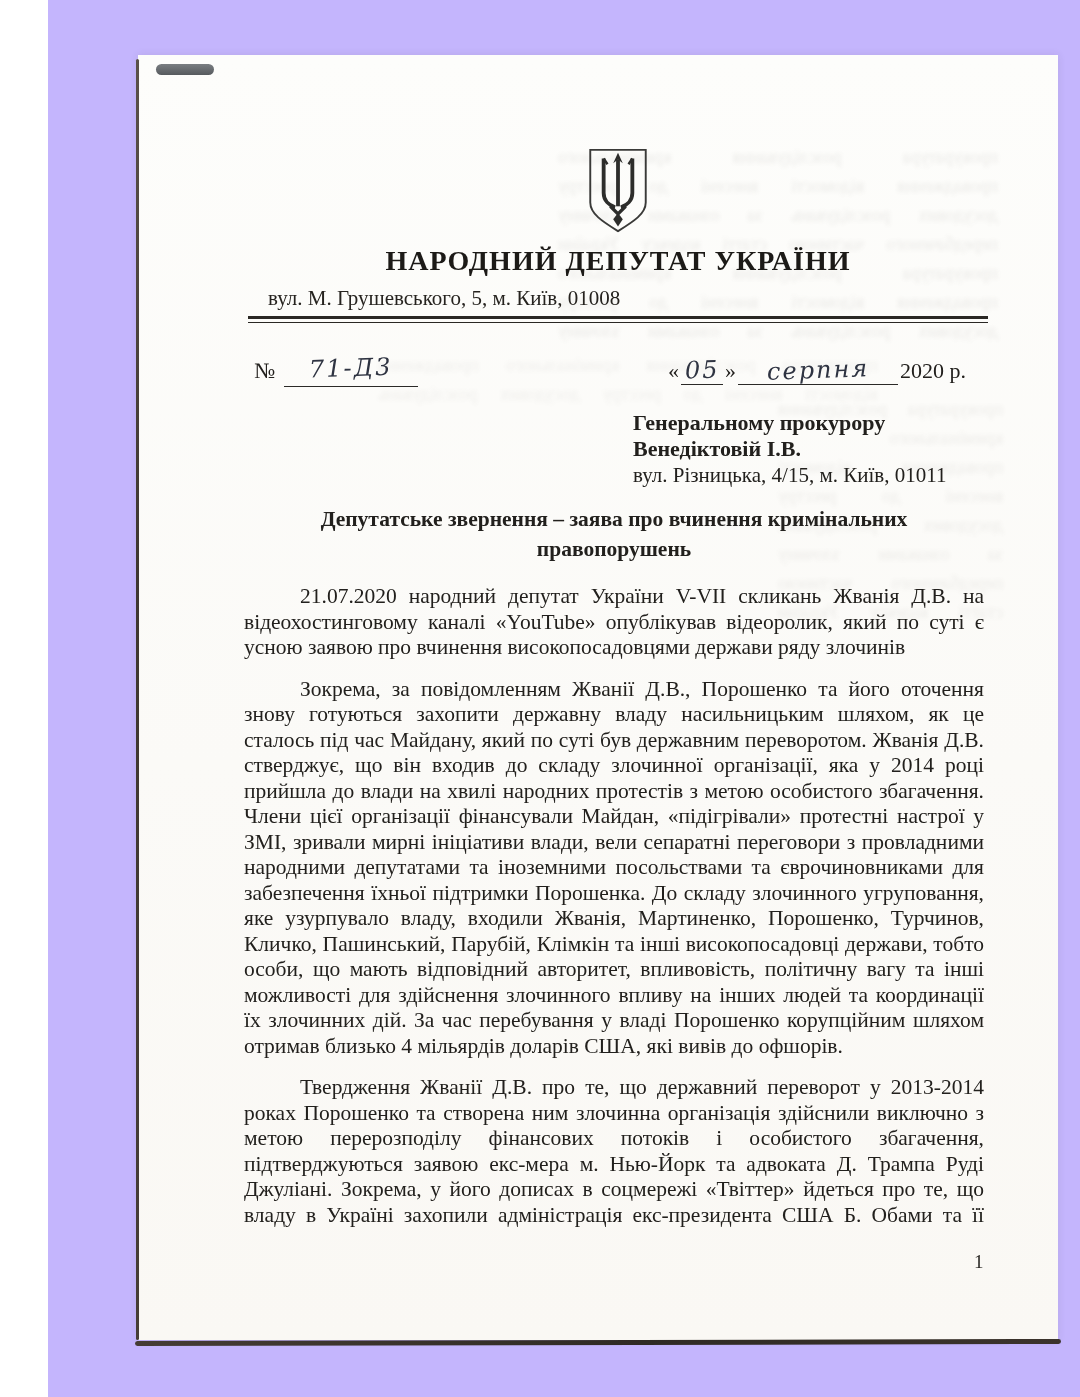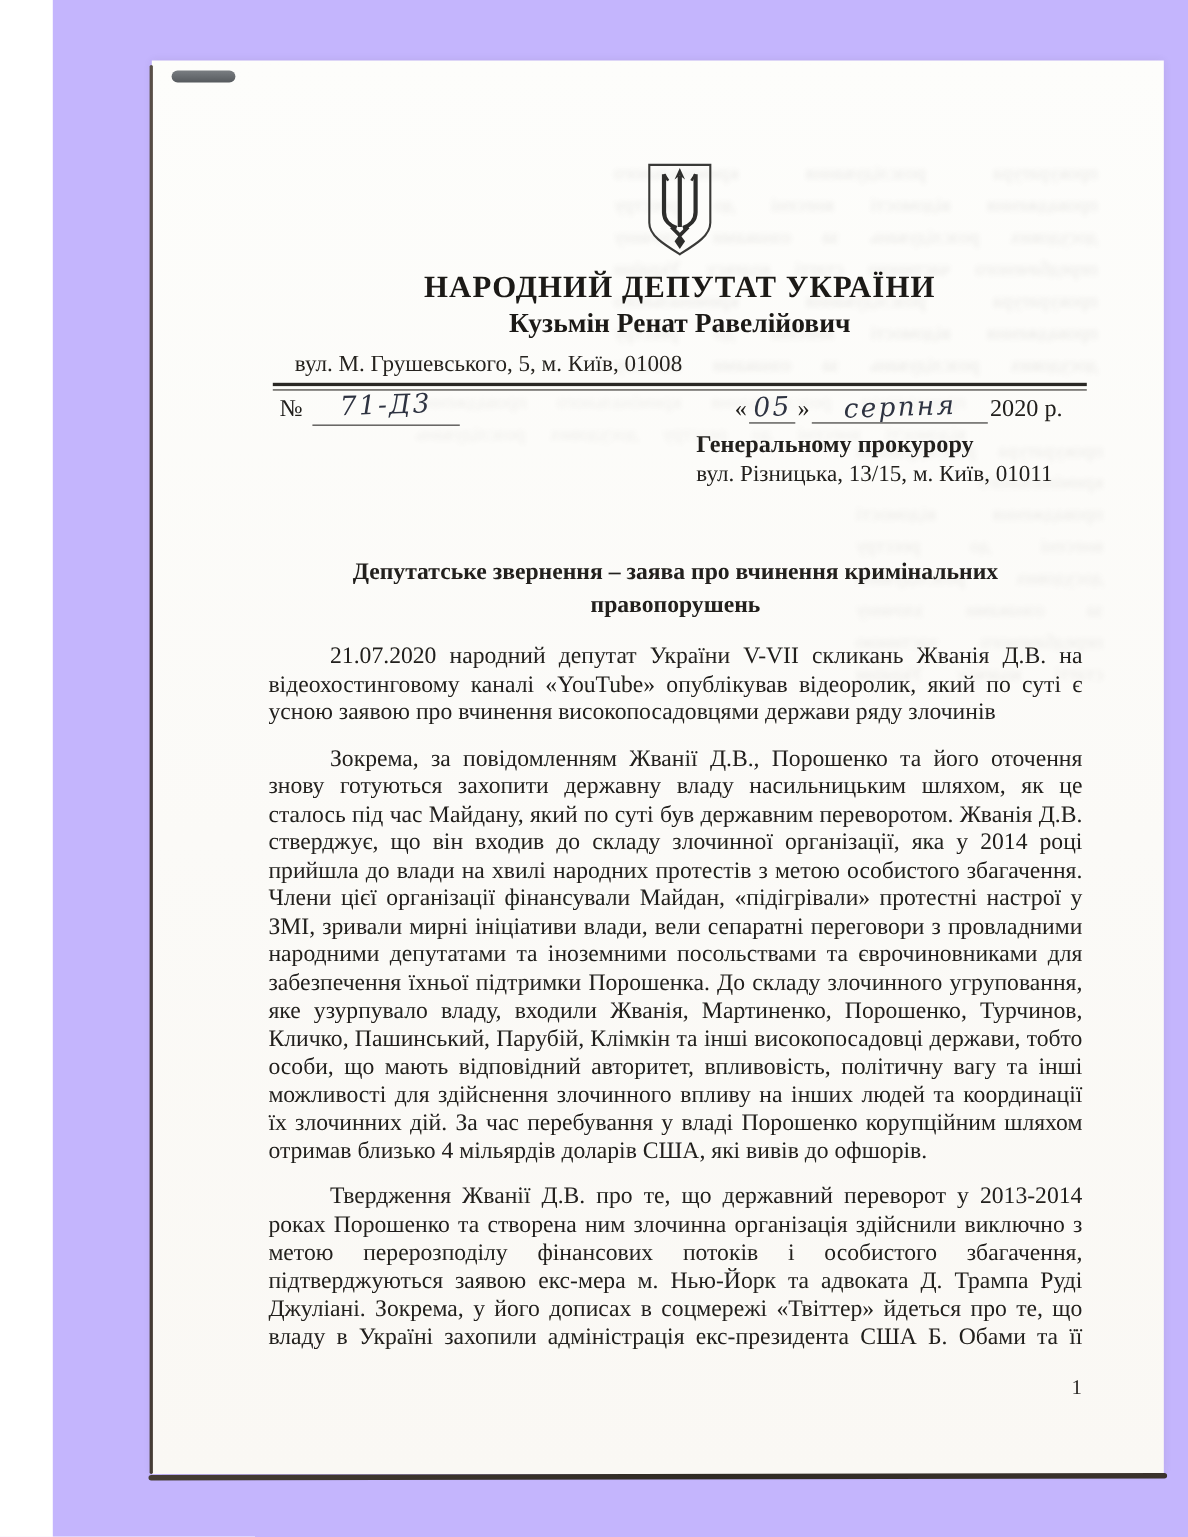--- a/index.html
+++ b/index.html
@@ -31,21 +31,21 @@
   
   .ref-row{position:absolute;left:110px;top:299px;width:740px;height:42px;font-size:22px;}
   .ref-no{position:absolute;left:6px;top:4px;}
   .uline{display:inline-block;border-bottom:1.6px solid #2b2a28;text-align:center;}
   .hand{font-family:"DejaVu Serif",serif;font-style:italic;color:#2f3442;
         letter-spacing:2px;font-size:24px;display:inline-block;transform:rotate(-2deg);}
   .ref-no-line{position:absolute;left:36px;top:0px;width:134px;height:32px;}
   .ref-date{position:absolute;left:420px;top:2px;white-space:nowrap;}
   .ref-date .uline{margin:0 2px;}
   
-  .recipient{position:absolute;left:495px;top:336px;width:360px;line-height:26px;}
+  .recipient{position:absolute;left:495px;top:355px;width:360px;line-height:26px;}
   .recipient .b{font-weight:bold;font-size:22px;}
   .recipient .r{font-size:21px;}
   
   .body-flow{position:absolute;left:106px;top:449px;width:740px;font-size:21.5px;
         line-height:25.5px;text-align:justify;color:#22201d;}
   .subject{width:680px;margin:0 auto 20px auto;text-align:center;font-weight:bold;line-height:30px;}
   .para{text-indent:56px;margin:0 0 0 0;}
   .para+.para{margin-top:16px;}
   .url-line{font-size:18px;text-indent:0;text-align:left;}
   .cut{text-align-last:justify;}
@@ -69,38 +69,38 @@
         <path d="M5,3 H63 V58 C63,70 50,78 34,88 C18,78 5,70 5,58 Z" fill="none" stroke="#3a3a38" stroke-width="2"></path>
         <path d="M34,13 V62" fill="none" stroke="#2d2d2b" stroke-width="4"></path>
         <path d="M34,6 L29,17 L34,13 L39,17 Z" fill="#2d2d2b"></path>
         <path d="M19,12 V48 C19,56 25,61 31,63" fill="none" stroke="#2d2d2b" stroke-width="4"></path>
         <path d="M49,12 V48 C49,56 43,61 37,63" fill="none" stroke="#2d2d2b" stroke-width="4"></path>
         <path d="M19,12 L23,18 M49,12 L45,18" stroke="#2d2d2b" stroke-width="2.5" fill="none"></path>
         <path d="M26,62 L34,70 L42,62" fill="none" stroke="#2d2d2b" stroke-width="3.5"></path>
         <path d="M34,69 L39,75.5 L34,83 L29,75.5 Z" fill="#2d2d2b"></path>
       </svg>
       <div class="lh-title">НАРОДНИЙ ДЕПУТАТ УКРАЇНИ</div>
-      <div class="lh-name">Кузьмін Ренат Равелійович</div>
       <div class="lh-address">
         <span>вул. М. Грушевського, 5, м. Київ, 01008</span>
       </div>
       <div class="lh-rule"></div>
     </div>
 
     <div class="ref-row">
       <span class="ref-no">№</span>
       <span class="uline ref-no-line"><span class="hand">71-Д3</span></span>
       <span class="ref-date">
         <span>«</span><span class="uline" style="width:42px;"><span class="hand">05</span></span><span>»</span><span class="uline" style="width:160px;"><span class="hand">серпня</span></span><span>2020 р.</span>
       </span>
     </div>
 
     <div class="recipient">
       <div class="b">Генеральному прокурору</div>
-      <div class="r">вул. Різницька, 13/15, м. Київ, 01011</div>
+      <div class="b">Венедіктовій І.В.</div>
+      <div class="r">вул. Різницька, 4/15, м. Київ, 01011</div>
     </div>
 
     <div class="body-flow">
       <div class="subject">Депутатське звернення – заява про вчинення кримінальних правопорушень</div>
       <div class="para">21.07.2020 народний депутат України V-VII скликань Жванія Д.В. на відеохостинговому каналі «YouTube» опублікував відеоролик, який по суті є усною заявою про вчинення високопосадовцями держави ряду злочинів</div>
       <div class="para" style="margin-top:16px;">Зокрема, за повідомленням Жванії Д.В., Порошенко та його оточення знову готуються захопити державну владу насильницьким шляхом, як це сталось під час Майдану, який по суті був державним переворотом. Жванія Д.В. стверджує, що він входив до складу злочинної організації, яка у 2014 році прийшла до влади на хвилі народних протестів з метою особистого збагачення. Члени цієї організації фінансували Майдан, «підігрівали» протестні настрої у ЗМІ, зривали мирні ініціативи влади, вели сепаратні переговори з провладними народними депутатами та іноземними посольствами та єврочиновниками для забезпечення їхньої підтримки Порошенка. До складу злочинного угруповання, яке узурпувало владу, входили Жванія, Мартиненко, Порошенко, Турчинов, Кличко, Пашинський, Парубій, Клімкін та інші високопосадовці держави, тобто особи, що мають відповідний авторитет, впливовість, політичну вагу та інші можливості для здійснення злочинного впливу на інших людей та координації їх злочинних дій. За час перебування у владі Порошенко корупційним шляхом отримав близько 4 мільярдів доларів США, які вивів до офшорів.</div>
       <div class="para cut">Твердження Жванії Д.В. про те, що державний переворот у 2013-2014 роках Порошенко та створена ним злочинна організація здійснили виключно з метою перерозподілу фінансових потоків і особистого збагачення, підтверджуються заявою екс-мера м. Нью-Йорк та адвоката Д. Трампа Руді Джуліані. Зокрема, у його дописах в соцмережі «Твіттер» йдеться про те, що владу в Україні захопили адміністрація екс-президента США Б. Обами та її</div>
     </div>
 
     <div class="pagenum">1</div>

